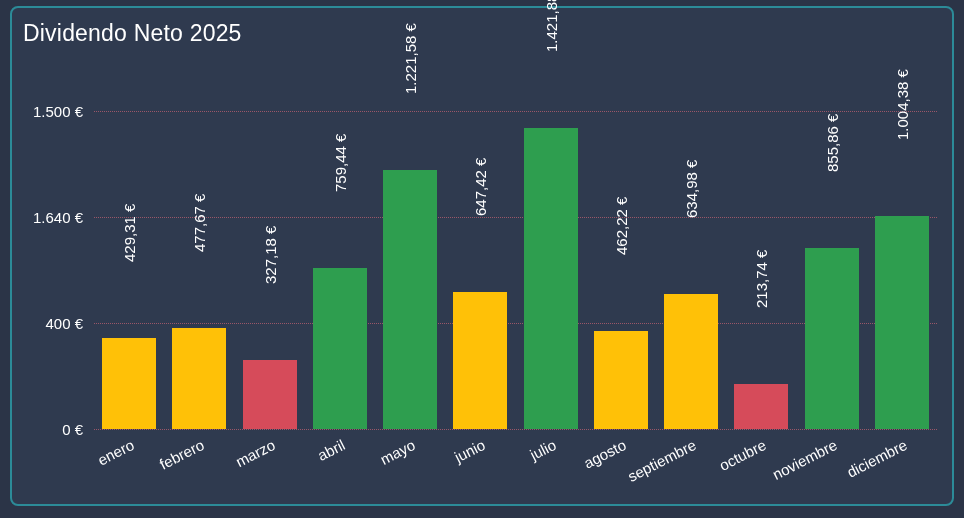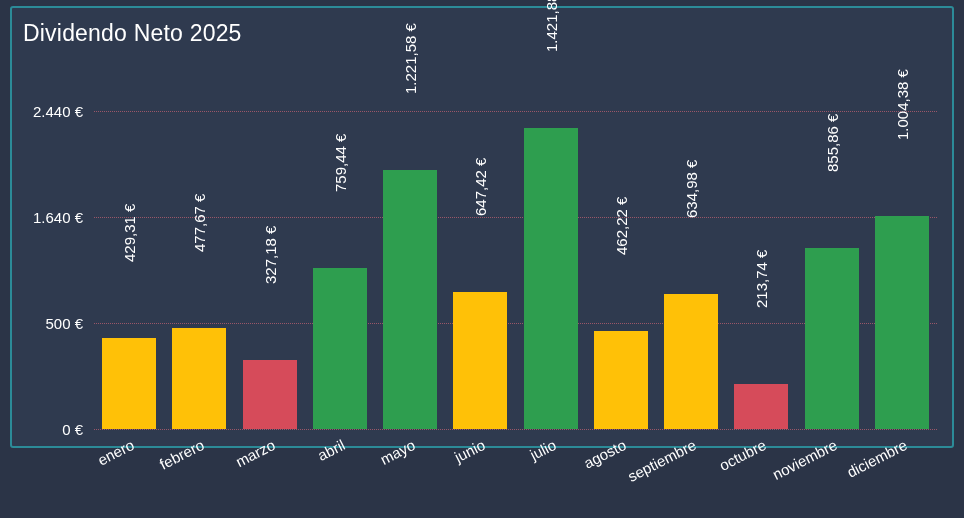--- a/index.html
+++ b/index.html
@@ -8,24 +8,24 @@
     height: 518px;
     background: #2b3447;
     font-family: "Liberation Sans", sans-serif;
     overflow: hidden;
   }
   #card {
     position: absolute;
     left: 10px;
     top: 6px;
     width: 944px;
-    height: 442px;
+    height: 500px;
     background: #2f3a4f;
     border: 2px solid #2c8b98;
-    border-radius: 3px;
+    border-radius: 8px;
   }
   #chart-title {
     position: absolute;
     left: 11px;
     top: 12px;
     font-size: 23px;
     color: #ffffff;
     letter-spacing: .2px;
     white-space: nowrap;
   }
@@ -95,23 +95,23 @@
 
   <div id="plot">
     <div id="gridlines">
         <div class="gridline" style="top: 339px; border-top-color: rgb(154, 86, 104);"></div>
         <div class="gridline" style="top: 233.062px; border-top-color: rgb(154, 86, 104);"></div>
         <div class="gridline" style="top: 127.125px; border-top-color: rgb(154, 86, 104);"></div>
         <div class="gridline" style="top: 21.1875px; border-top-color: rgb(154, 86, 104);"></div>
       </div>
     <div id="yticks">
         <div class="ytick" style="top: 339px;">0 €</div>
-        <div class="ytick" style="top: 233.062px;">500 €</div>
+        <div class="ytick" style="top: 233.062px;">400 €</div>
         <div class="ytick" style="top: 127.125px;">1.640 €</div>
-        <div class="ytick" style="top: 21.1875px;">2.440 €</div>
+        <div class="ytick" style="top: 21.1875px;">1.500 €</div>
       </div>
     <div id="bars">
         <div class="bar-slot" style="left: 8.125px; width: 54px;">
           <div class="bar" style="height: 90.9601px; background: rgb(255, 193, 7);"></div>
           <div class="bar-value" style="bottom: 166.96px;">429,31 €</div>
           <div class="xlabel"><span class="xlabel-inner">enero</span></div>
         </div>
         <div class="bar-slot" style="left: 78.375px; width: 54px;">
           <div class="bar" style="height: 101.206px; background: rgb(255, 193, 7);"></div>
           <div class="bar-value" style="bottom: 177.206px;">477,67 €</div>

